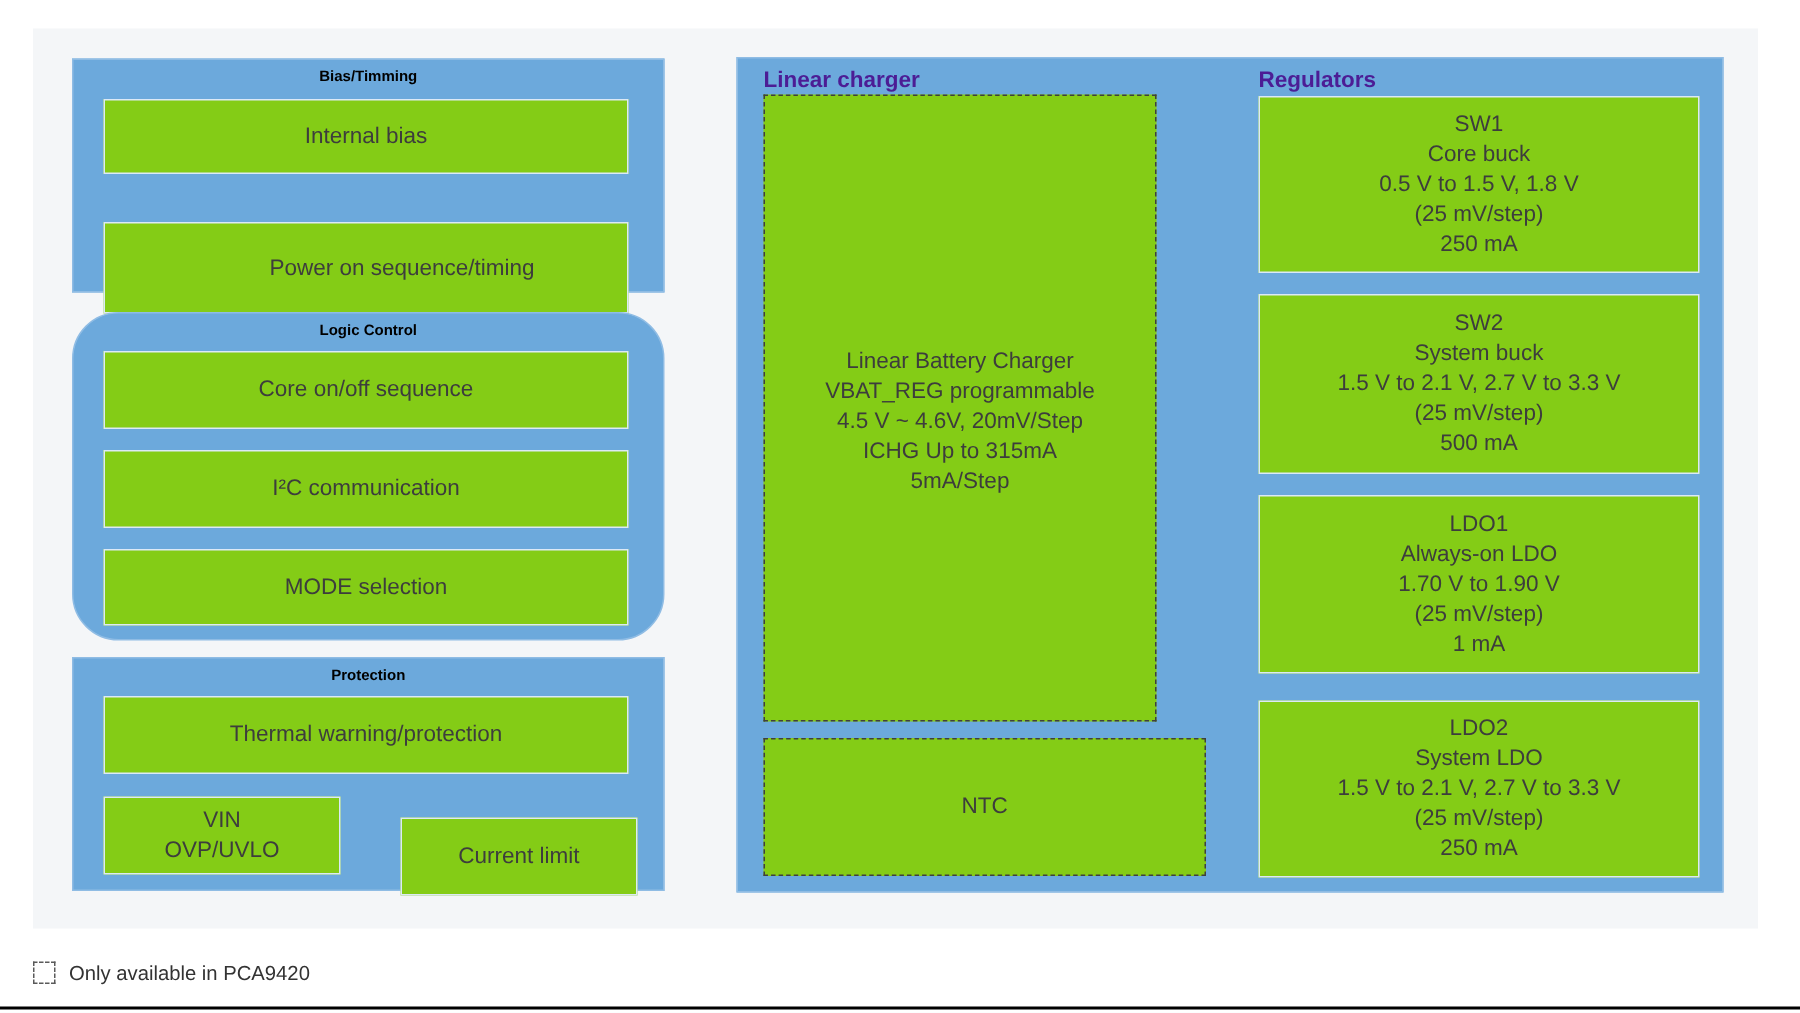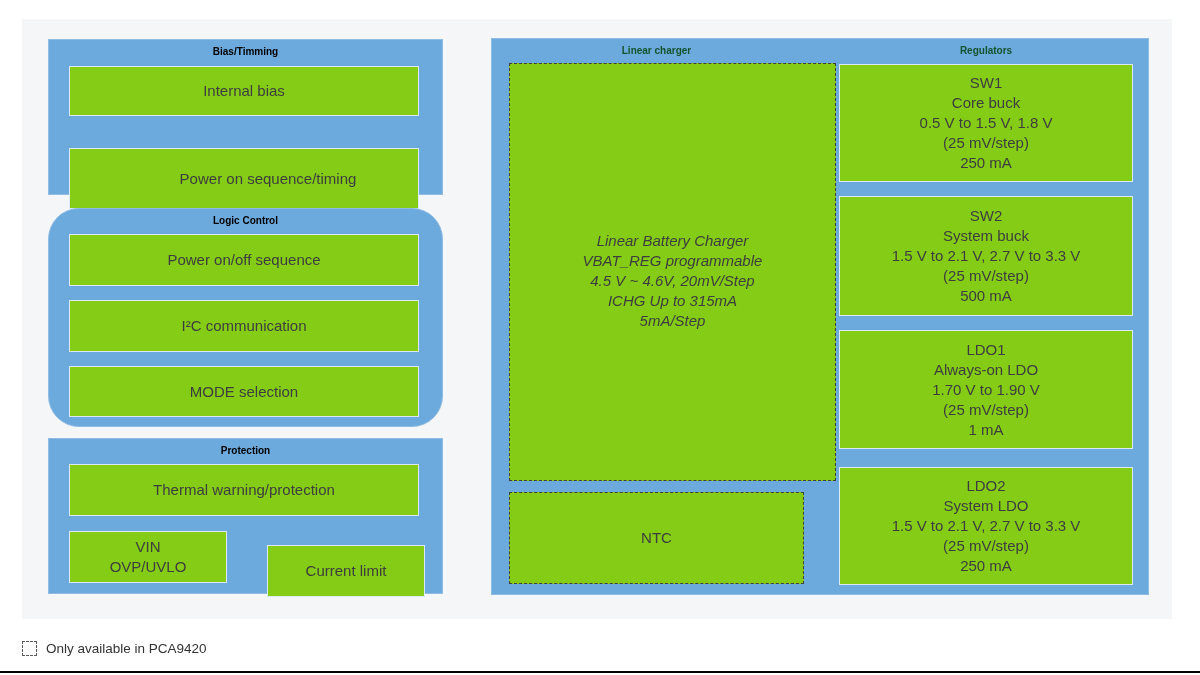--- a/index.html
+++ b/index.html
@@ -10,42 +10,42 @@
   .panel{position:absolute;left:22px;top:19px;width:1150px;height:600px;background:#f4f6f8;}
   .group{position:absolute;background:#6ca9dc;border:1px solid #8fbce4;box-sizing:border-box;}
   #g-bias{left:48px;top:39px;width:395px;height:156px;}
   #g-logic{left:48px;top:208px;width:395px;height:219px;border-radius:31px;}
   #g-prot{left:48px;top:438px;width:395px;height:156px;}
   #g-main{left:491px;top:38px;width:658px;height:557px;}
   .group-title{
     position:absolute;top:6px;left:0;width:100%;text-align:center;
     font-weight:700;font-size:10px;color:#000;
   }
-  .sub-title{position:absolute;top:6px;text-align:center;font-weight:700;font-size:10px;color:#14532d;}
+  .sub-title{position:absolute;top:6px;font-weight:700;font-size:15px;color:#4c1d95;}
   #t-charger{left:17px;width:295px;}
   #t-reg{left:347px;width:294px;}
   .cell{
     position:absolute;background:#84cc16;border:1px solid #dce9f6;box-sizing:border-box;
     display:flex;flex-direction:column;align-items:center;justify-content:center;
     text-align:center;color:#3d3d3d;font-size:15px;line-height:20px;
   }
   .dashed{border:1.6px dashed #3f3f3f;}
   
   #c-internal{left:20px;top:26px;width:350px;height:50px;}
   #c-poweron{left:20px;top:108px;width:350px;height:61px;padding-left:48px;}
   
   #c-onoff{left:20px;top:25px;width:350px;height:52px;}
   #c-i2c{left:20px;top:91px;width:350px;height:52px;}
   #c-mode{left:20px;top:157px;width:350px;height:51px;}
   
   #c-thermal{left:20px;top:25px;width:350px;height:52px;}
   #c-vin{left:20px;top:92px;width:158px;height:52px;}
   #c-current{left:218px;top:92px;width:158px;height:52px;margin-top:14px;}
   
-  #c-charger{left:17px;top:24px;width:327px;height:418px;padding-top:18px;font-style:italic;}
+  #c-charger{left:17px;top:24px;width:262px;height:418px;padding-top:18px;}
   #c-ntc{left:17px;top:453px;width:295px;height:92px;}
   
   #c-sw1{left:347px;top:25px;width:294px;height:118px;}
   #c-sw2{left:347px;top:157px;width:294px;height:120px;}
   #c-ldo1{left:347px;top:291px;width:294px;height:119px;}
   #c-ldo2{left:347px;top:428px;width:294px;height:118px;}
   .legend{
     position:absolute;left:22px;top:641px;display:flex;align-items:center;
     font-size:13.5px;color:#333;
   }
@@ -67,21 +67,21 @@
       <div>Internal bias</div>
     </div>
     <div class="cell" id="c-poweron">
       <div>Power on sequence/timing</div>
     </div>
   </section>
 
   <section class="group" id="g-logic">
     <div class="group-title">Logic Control</div>
     <div class="cell" id="c-onoff">
-      <div>Power on/off sequence</div>
+      <div>Core on/off sequence</div>
     </div>
     <div class="cell" id="c-i2c">
       <div>I²C communication</div>
     </div>
     <div class="cell" id="c-mode">
       <div>MODE selection</div>
     </div>
   </section>
 
   <section class="group" id="g-prot">

